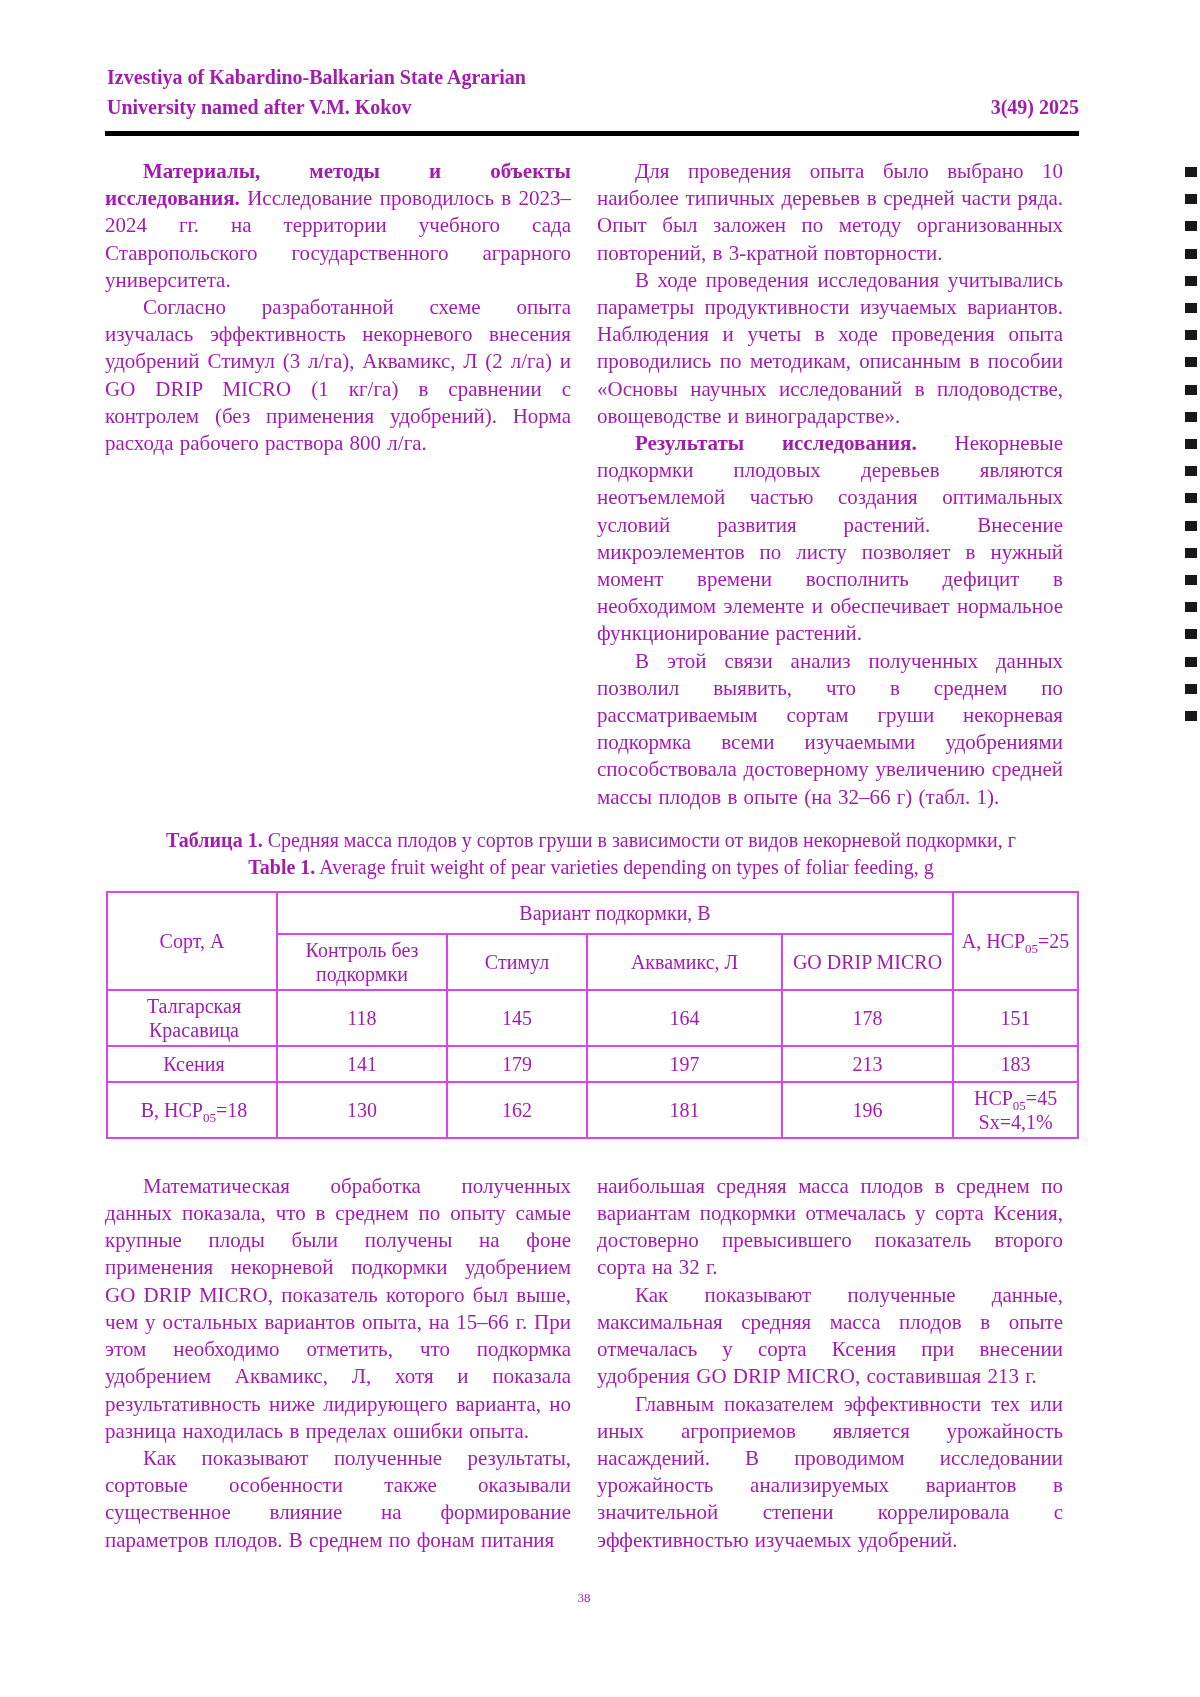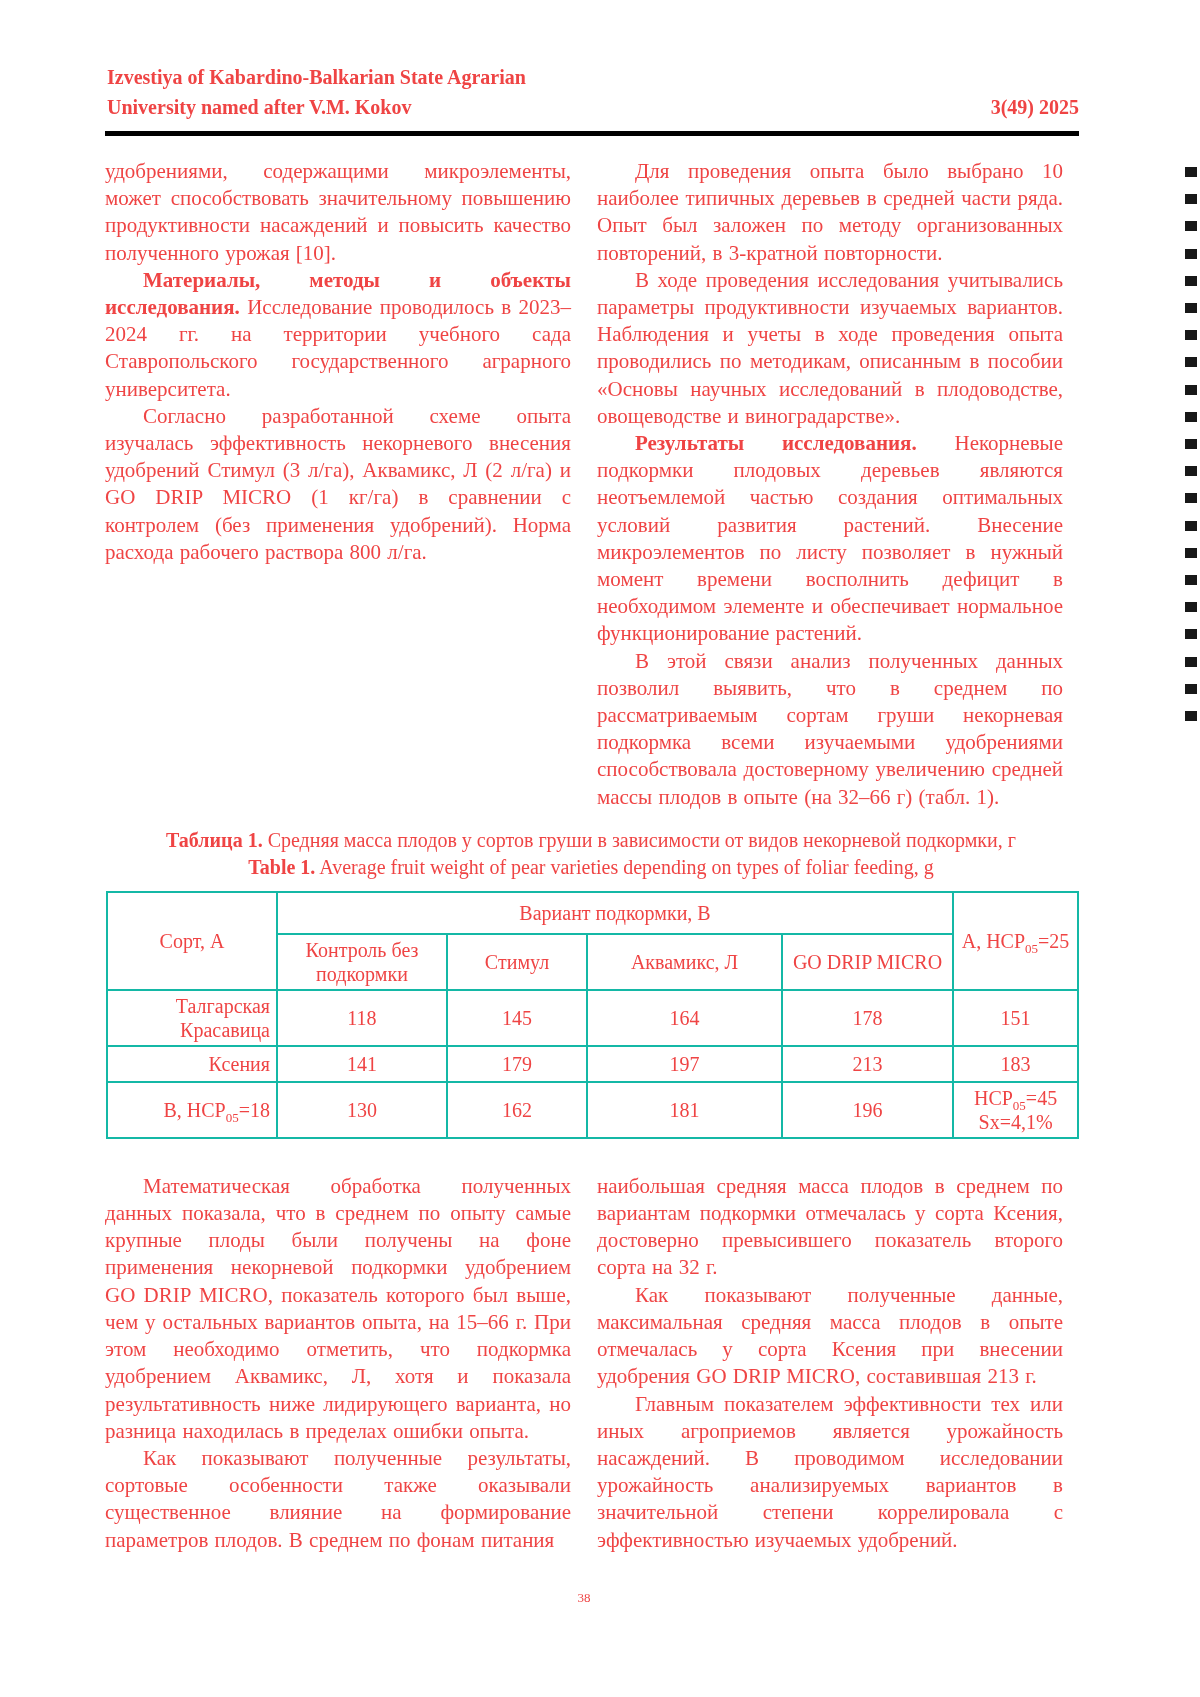--- a/index.html
+++ b/index.html
@@ -1,18 +1,18 @@
 <!DOCTYPE html>
 <html><head>
 <meta charset="utf-8">
 <style>
   html,body {margin:0; padding:0; background:#ffffff;}
   .page {
     position:relative; width:1200px; height:1697px; background:#fff;
-    font-family:"Liberation Serif", serif; color:#ef4444; overflow:hidden;
+    font-family:"Liberation Serif", serif; color:#a21caf; overflow:hidden;
   }
   
   .hdr {
     display:flex; justify-content:space-between; align-items:flex-end;
     margin:62px 121px 0 107px; font-weight:bold; font-size:20px; line-height:30px;
   }
   .hdr .issue {white-space:nowrap;}
   .rule {margin:9px 121px 0 105px; border-top:5px solid #000;}
   
   .cols {
@@ -25,22 +25,22 @@
   .col p {margin:0; word-spacing:1px;}
   .col p.ind {text-indent:38px;}
   
   .caption {margin:16px 0 0 105px; width:972px; text-align:center;
             font-size:20px; line-height:27px;}
   
   table {
     border-collapse:collapse; table-layout:fixed; margin:10px 0 0 106px;
     width:971px; font-size:20px; line-height:24px;
   }
-  td {border:2px solid #14b8a6; text-align:center; vertical-align:middle; padding:3px 6px;}
-  td.tl {text-align:right; padding-left:10px;}
+  td {border:2px solid #d946ef; text-align:center; vertical-align:middle; padding:3px 6px;}
+  td.tl {text-align:center; padding-left:10px;}
   tr.r1 td {height:34px;}
   tr.r2 td {height:46px;}
   tr.r3 td {height:44px;}
   tr.r4 td {height:28px;}
   tr.r5 td {height:46px;}
   sub {font-size:13px; line-height:0;}
   
   .pagenum {position:absolute; left:105px; width:958px; top:1590px;
             text-align:center; font-size:13px;}
   
@@ -58,21 +58,20 @@
     <div>
       <div>Izvestiya of Kabardino-Balkarian State Agrarian</div>
       <div>University named after V.M. Kokov</div>
     </div>
     <div class="issue">3(49) 2025</div>
   </div>
   <div class="rule"></div>
 
   <div class="cols top">
     <div class="col">
-      <p><span>удобрениями, содержащими микроэлементы, может способствовать значительному повышению продуктивности насаждений и повысить качество полученного урожая [10].</span></p>
       <p class="ind"><b>Материалы, методы и объекты исследования.</b><span> Исследование проводилось в 2023–2024 гг. на территории учебного сада Ставропольского государственного аграрного университета.</span></p>
       <p class="ind"><span>Согласно разработанной схеме опыта изучалась эффективность некорневого внесения удобрений Стимул (3 л/га), Аквамикс, Л (2 л/га) и GO DRIP MICRO (1 кг/га) в сравнении с контролем (без применения удобрений). Норма расхода рабочего раствора 800 л/га.</span></p>
     </div>
     <div class="col">
       <p class="ind"><span>Для проведения опыта было выбрано 10 наиболее типичных деревьев в средней части ряда. Опыт был заложен по методу организованных повторений, в 3-кратной повторности.</span></p>
       <p class="ind"><span>В ходе проведения исследования учитывались параметры продуктивности изучаемых вариантов. Наблюдения и учеты в ходе проведения опыта проводились по методикам, описанным в пособии «Основы научных исследований в плодоводстве, овощеводстве и виноградарстве».</span></p>
       <p class="ind"><b>Результаты исследования.</b><span> Некорневые подкормки плодовых деревьев являются неотъемлемой частью создания оптимальных условий развития растений. Внесение микроэлементов по листу позволяет в нужный момент времени восполнить дефицит в необходимом элементе и обеспечивает нормальное функционирование растений.</span></p>
       <p class="ind"><span>В этой связи анализ полученных данных позволил выявить, что в среднем по рассматриваемым сортам груши некорневая подкормка всеми изучаемыми удобрениями способствовала достоверному увеличению средней массы плодов в опыте (на 32–66 г) (табл. 1).</span></p>
     </div>
   </div>

